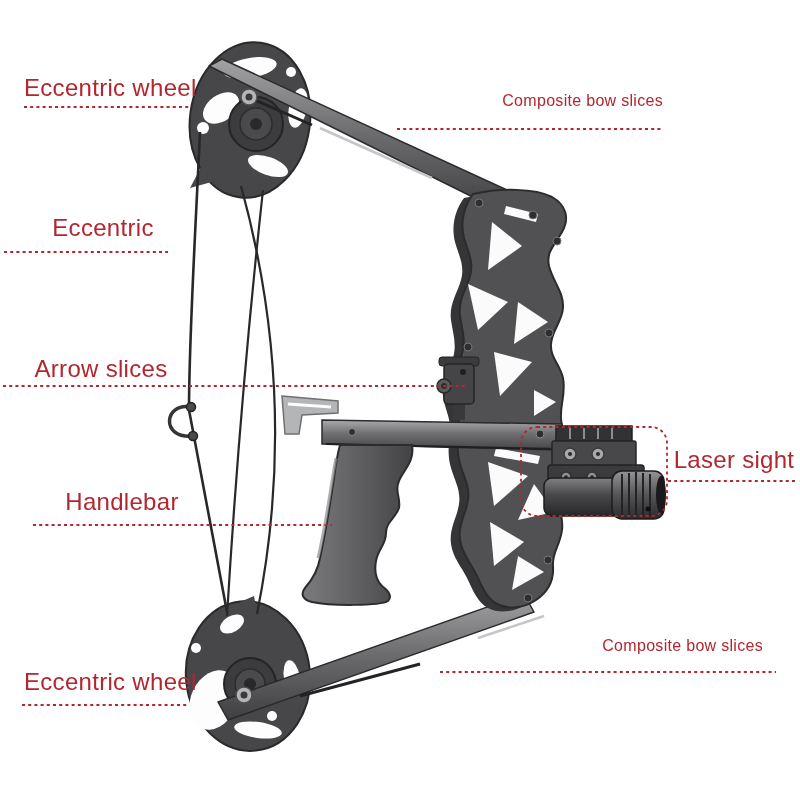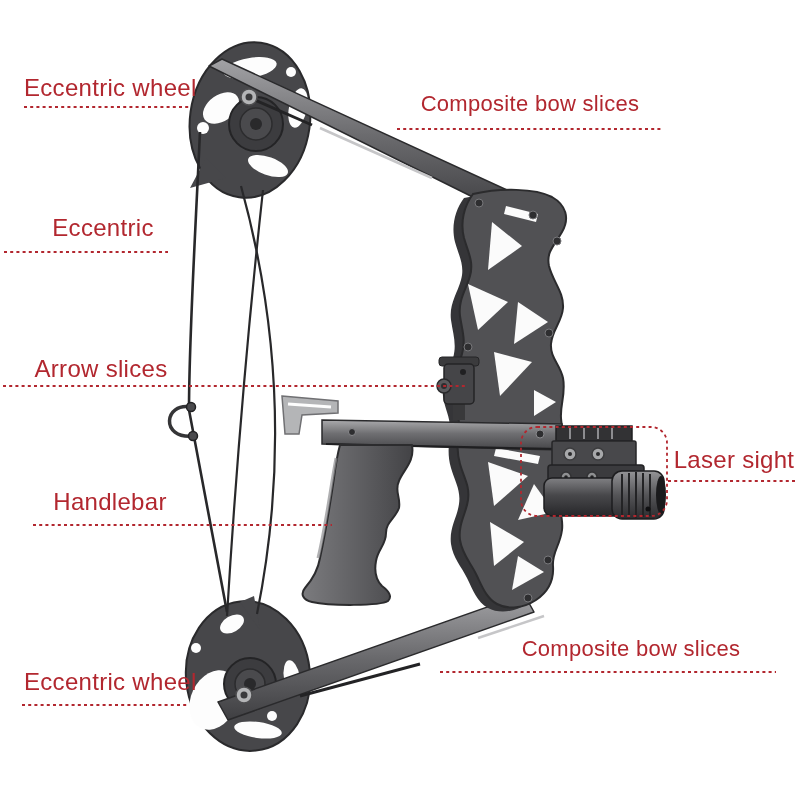--- a/index.html
+++ b/index.html
@@ -9,21 +9,21 @@
     font-family:"Liberation Sans",sans-serif;
     background:radial-gradient(130% 130% at 50% 45%, #ffffff 58%, #eeeeee 100%);
   }
   .stage{position:relative;width:800px;height:800px;}
   .stage > svg{position:absolute;left:0;top:0;}
   .label{
     position:absolute;color:var(--red);
     font-size:24px;line-height:1.1;letter-spacing:.3px;
     text-align:center;white-space:nowrap;
   }
-  .label.big{font-size:22px;}
+  .label.big{font-size:16px;text-align:right;}
   #overlay{pointer-events:none;}
 </style>
 </head>
 <body>
 
 <div class="stage">
 
   <svg viewBox="0 0 800 800" width="800" height="800" aria-hidden="true">
     <defs>
       <linearGradient id="limbGrad" x1="0" y1="0" x2="0" y2="1">
@@ -216,21 +216,21 @@
   </svg>
 
   <div class="label" style="left:24px;top:75px;width:166px">Eccentric wheel</div>
 
   <div class="label big" style="left:397px;top:92px;width:266px">Composite bow slices</div>
 
   <div class="label" style="left:20px;top:215px;width:166px">Eccentric</div>
 
   <div class="label" style="left:16px;top:356px;width:170px">Arrow slices</div>
 
-  <div class="label" style="left:25px;top:489px;width:170px">Handlebar</div>
+  <div class="label" style="left:37px;top:489px;width:170px">Handlebar</div>
 
   <div class="label" style="left:668px;top:447px;width:132px">Laser sight</div>
 
   <div class="label big" style="left:499px;top:637px;width:264px">Composite bow slices</div>
 
   <div class="label" style="left:24px;top:669px;width:168px">Eccentric wheel</div>
 
 </div>
 
 </body></html>

